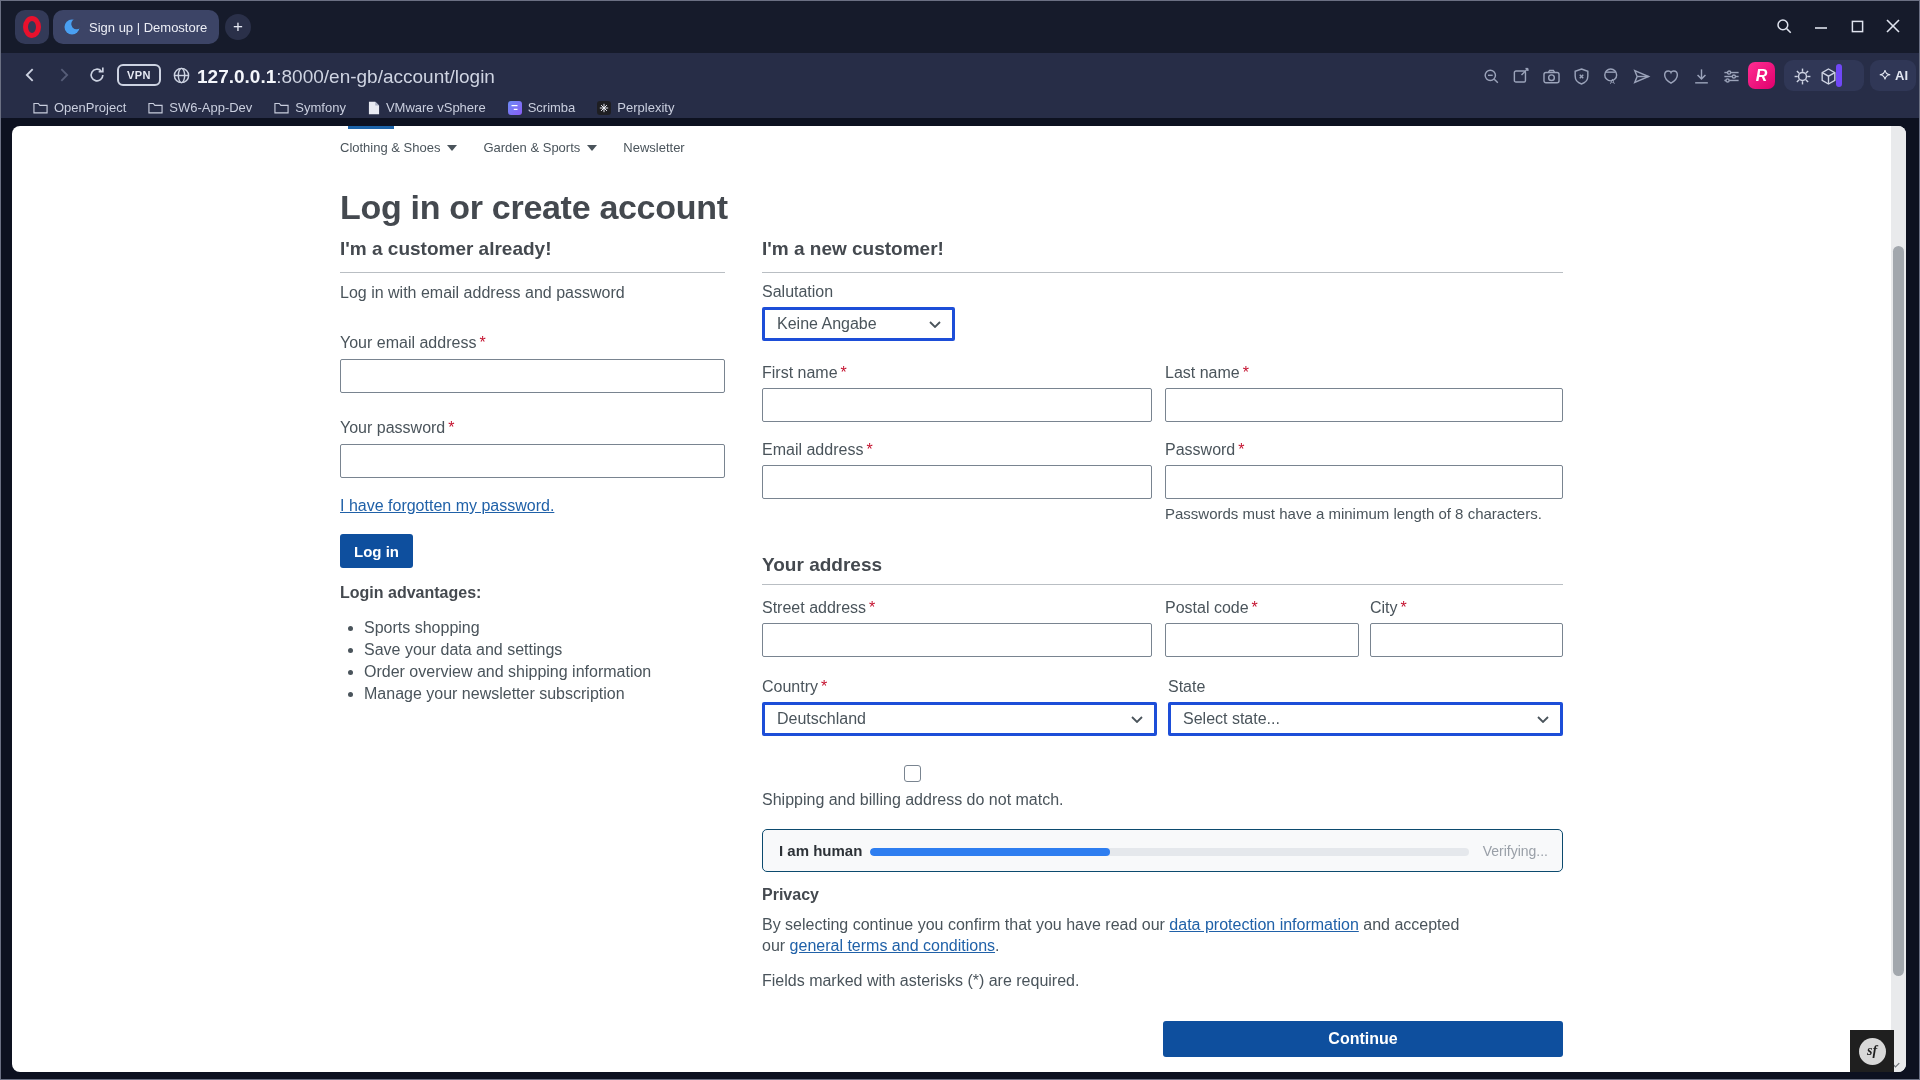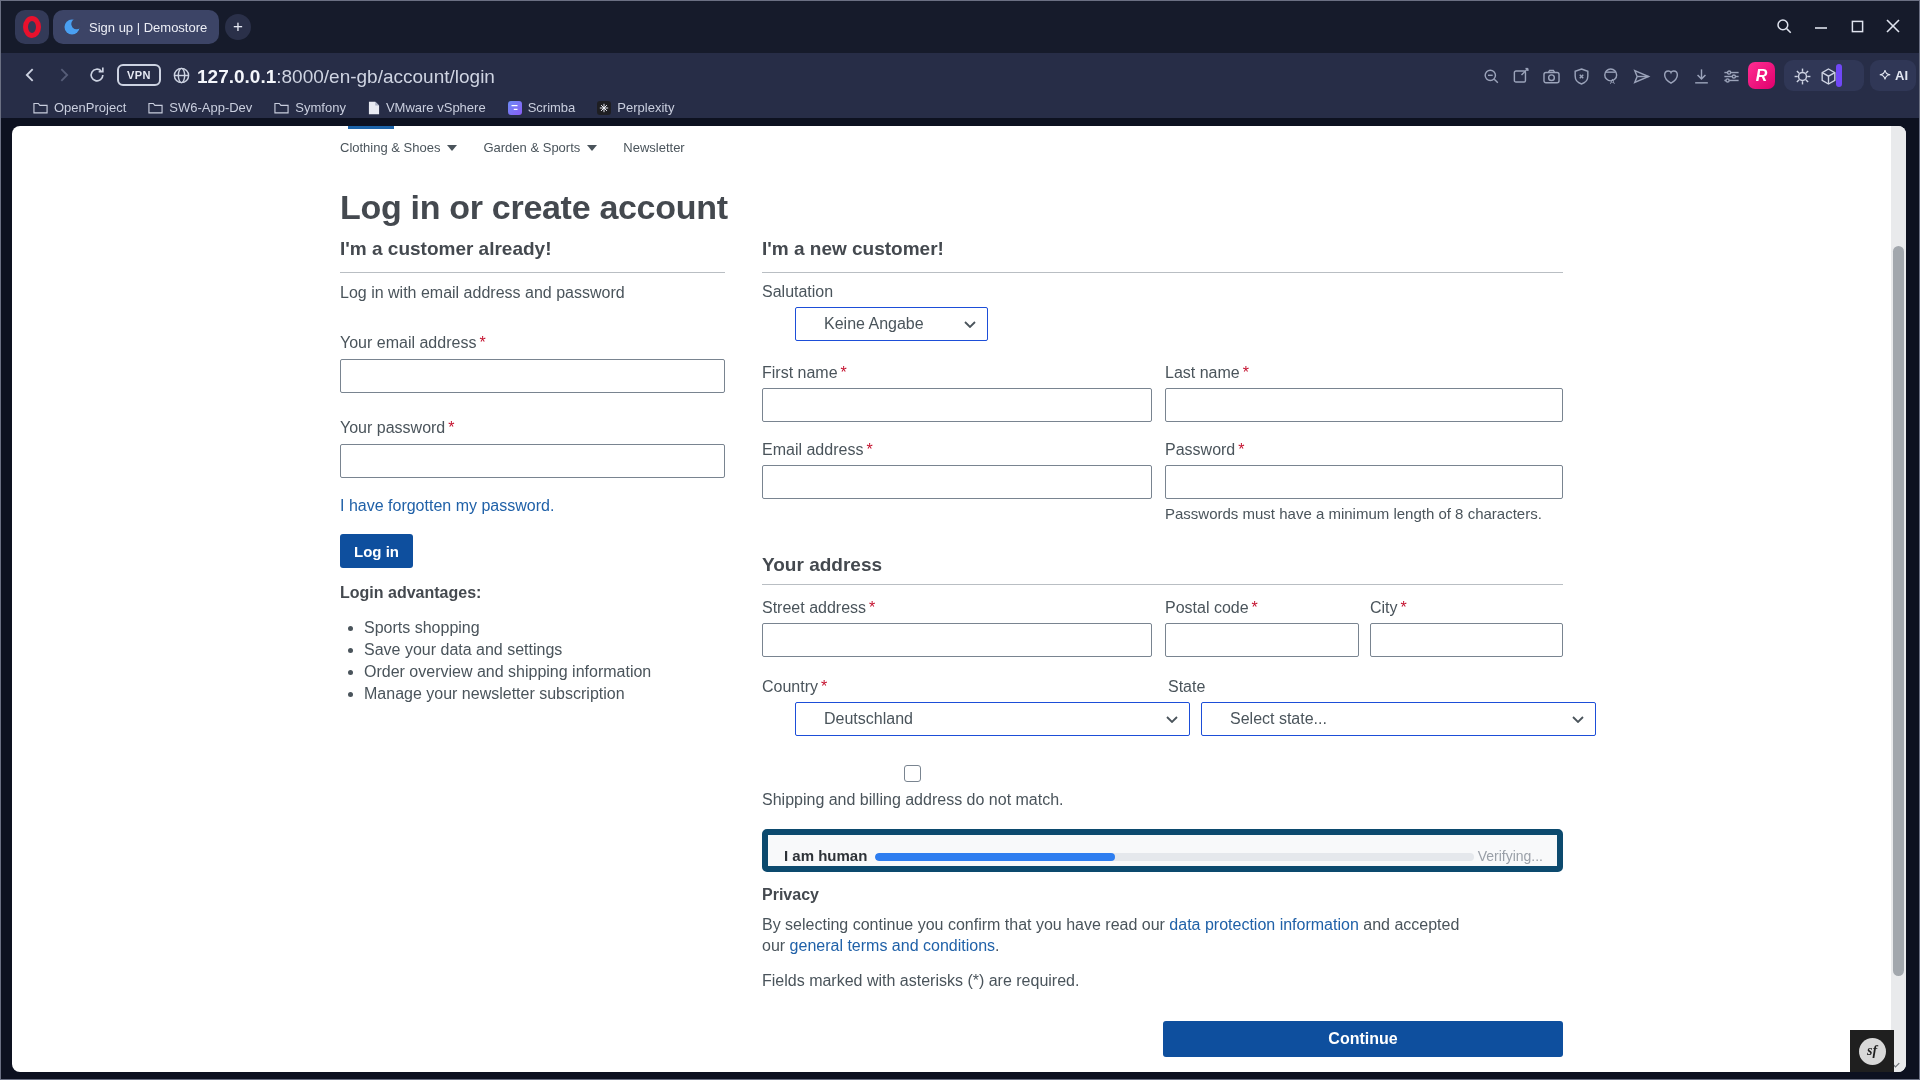--- a/index.html
+++ b/index.html
@@ -42,30 +42,30 @@
   .page-title { position:absolute; left:328px; top:62px; font-size:34px; font-weight:bold; color:#44494f; letter-spacing:-0.3px; }
 
   .col { position:absolute; top:0; height:946px; }
   .col-left  { left:328px; width:385px; }
   .col-right { left:750px; width:801px; }
   .sec-head { position:absolute; font-size:19px; font-weight:bold; color:#44494f; }
   .rule { position:absolute; left:0; right:0; height:1px; background:#b9bec3; }
   .lbl { position:absolute; font-size:16px; color:#4a545b; white-space:nowrap; }
   .req { color:#c4122f; margin-left:3px; }
   .inp { position:absolute; height:34px; border:1px solid #798490; background:#fff; border-radius:2px; font-size:16px; color:#4a545b; padding:0 10px; outline:none; }
-  .sel { position:absolute; height:34px; border:1px solid #1d4ed8; background:#fff; border-radius:2px; font-size:16px; color:#4a545b; display:flex; align-items:center; padding:0 28px; cursor:pointer;margin-left:33px; }
+  .sel { position:absolute; height:34px; border:3px solid #1d4ed8; background:#fff; border-radius:2px; font-size:16px; color:#4a545b; display:flex; align-items:center; padding:0 12px; cursor:pointer; }
   .sel .chev { position:absolute; right:11px; }
-  .link { color:#2061a8; cursor:pointer; }
+  .link { color:#2061a8; text-decoration:underline; cursor:pointer; }
   .btn { background:#0e4f9e; color:#fff; font-weight:bold; border:none; border-radius:3px; cursor:pointer; font-family:inherit; }
   .hint { position:absolute; font-size:15px; color:#4a545b; }
   .adv-list { position:absolute; left:24px; top:494px; font-size:16px; color:#4a545b; }
   .adv-list li { margin-bottom:6px; line-height:16px; }
   .chkrow { position:absolute; top:639px; left:0; display:flex; align-items:center; gap:9px; font-size:16px; color:#4a545b;flex-direction:column; }
   .chkbox { width:17px; height:17px; border:1px solid #798490; border-radius:3px; background:#fff; }
-  .captcha { position:absolute; left:0; top:703px; width:801px; height:43px; background:#f8f9fa; border:6px solid #0c4a6e; border-radius:5px; }
+  .captcha { position:absolute; left:0; top:703px; width:801px; height:43px; background:#f8f9fa; border:1px solid #0c4a6e; border-radius:5px; }
   .captcha-label { position:absolute; left:16px; top:12px; font-size:15px; font-weight:bold; color:#2d3237; }
   .captcha-track { position:absolute; left:107px; top:18px; width:599px; height:8px; border-radius:4px; background:#e5e8ec; overflow:hidden; }
   .captcha-fill { height:8px; border-radius:4px; background:#2e7ef0; }
   .captcha-status { position:absolute; right:14px; top:13px; font-size:14px; color:#9aa0a8; }
   .privacy-p { position:absolute; left:0; top:788px; width:720px; font-size:16px; line-height:21px; color:#4a545b; }
   .sf-badge { position:absolute; left:1850px; top:1030px; width:44px; height:42px; background:#1f1f1f; display:flex; align-items:center; justify-content:center; cursor:pointer; }
   .sf-circle { width:27px; height:27px; border-radius:50%; background:#d8d8d8; color:#1f1f1f; display:flex; align-items:center; justify-content:center; font-family:"Liberation Serif","DejaVu Serif",serif; font-style:italic; font-weight:bold; font-size:14px; }
   .frame-bottom { position:absolute; left:1px; right:1px; bottom:1px; height:7px; background:#0d1120; }
   svg { display:block; }
 </style>

